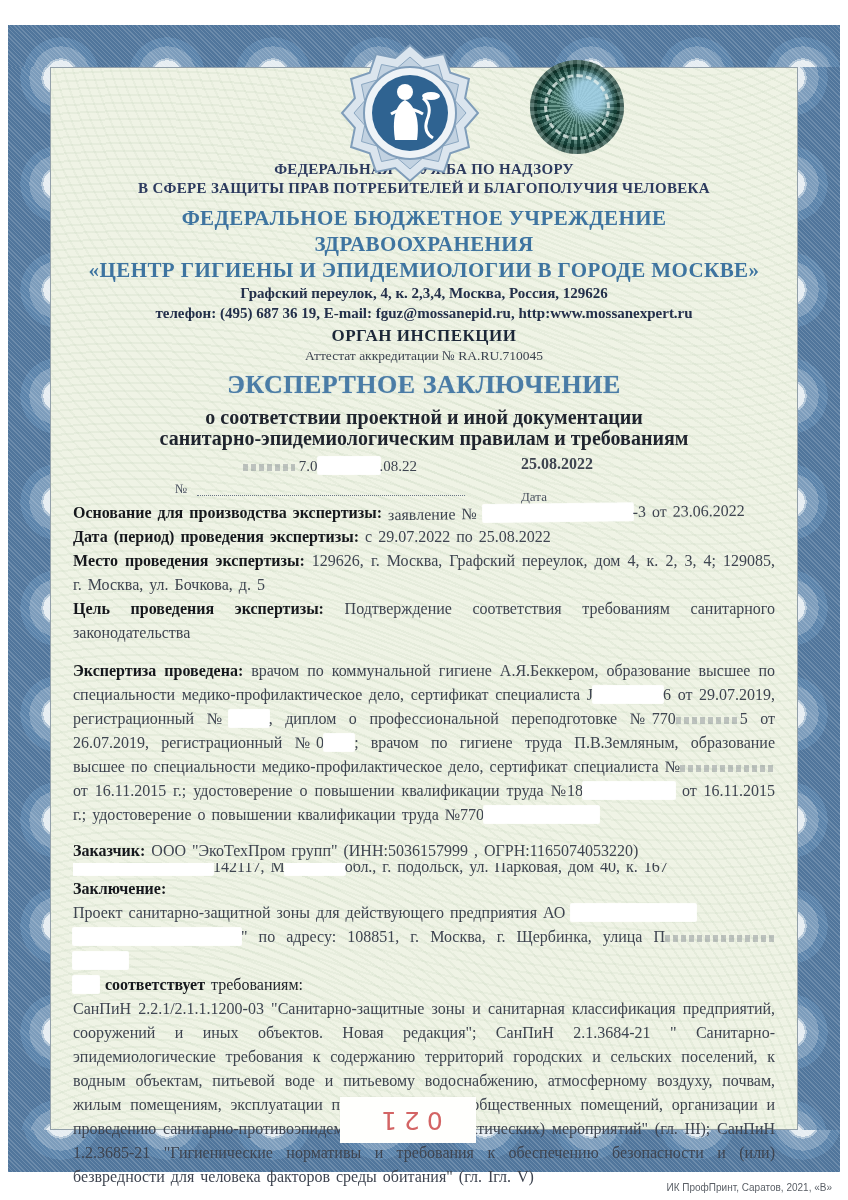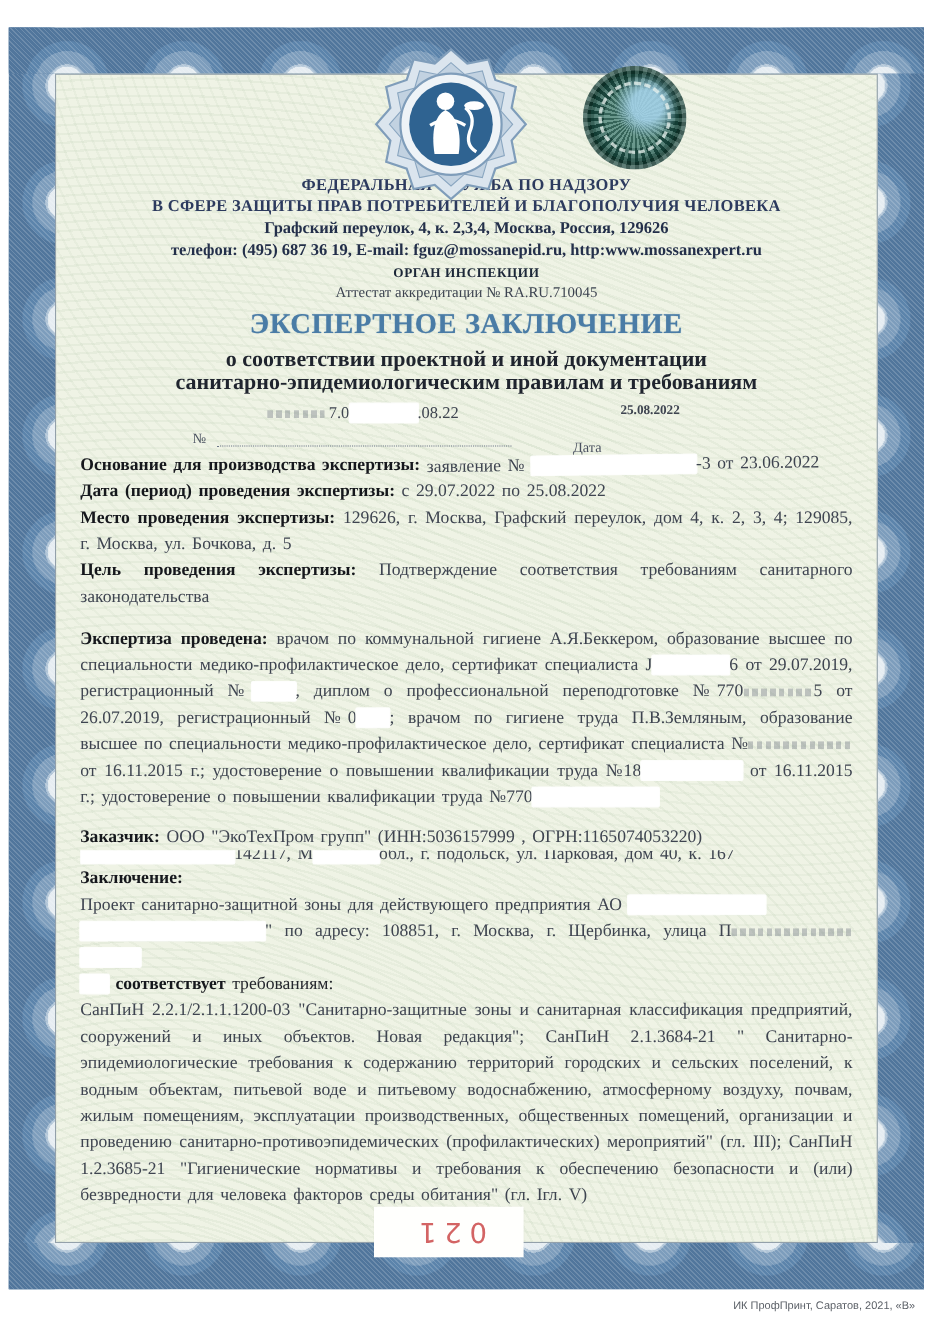--- a/index.html
+++ b/index.html
@@ -53,29 +53,29 @@
     box-shadow: inset 0 0 0 4px rgba(220,235,230,.25), inset 0 0 0 10px rgba(10,45,38,.35);
   }
   .hologram::after {
     content:""; position:absolute; inset:14px; border-radius:50%;
     border:3px dashed rgba(235,245,240,.75);
   }
   
   .agency { font-size:15px; line-height:19px; font-weight:bold; color:#2c3a5e; letter-spacing:.3px; }
   .org { margin-top:7px; font-size:21px; line-height:26px; font-weight:bold; color:#3e74a0; letter-spacing:.4px; }
   .addr { font-size:15px; line-height:20px; font-weight:bold; color:#232f4a; }
-  .organ { margin-top:3px; font-size:12px; font-weight:bold; color:#1c2738; letter-spacing:.5px; }
+  .organ { margin-top:3px; font-size:17px; font-weight:bold; color:#1c2738; letter-spacing:.5px; }
   .attest { margin-top:2px; font-size:13.5px; color:#3c4350; }
   .doc-title { margin-top:3px; font-size:26px; line-height:36px; font-weight:bold; color:#4a7ca6; letter-spacing:.5px;
     text-shadow:0 0 1px rgba(74,124,166,.55); }
   .subtitle { margin-top:4px; font-size:20px; line-height:21px; font-weight:bold; color:#1f242e; }
   
   .numrow { position:relative; height:24px; margin-top:6px; text-align:left; font-size:15px; }
   .numfrag { position:absolute; left:170px; top:2px; color:#4a5160; }
-  .numdate { position:absolute; left:448px; top:0; font-weight:bold; color:#23252c; font-size:12px;margin-left:43px; }
+  .numdate { position:absolute; left:448px; top:0; font-weight:bold; color:#23252c; font-size:16px; }
   .smudge { display:inline-block; height:7px; opacity:.38; vertical-align:middle;
     background:repeating-linear-gradient(90deg,#6d7480 0 5px, transparent 5px 8px); filter:blur(.5px); }
   .formrow { position:relative; height:22px; text-align:left; font-size:13px; color:#4a5160; }
   .no-label { position:absolute; left:102px; top:2px; }
   .dotline { position:absolute; left:124px; top:16px; width:268px; border-bottom:1.5px dotted #6b7687; }
   .date-label { position:absolute; left:448px; top:10px; }
   
   .body { text-align:left; font-size:16px; line-height:24px; color:#23252c; word-spacing:2px; }
   .para { text-align:justify; }
   .lbl { font-weight:bold; color:#15171c; }
@@ -114,20 +114,22 @@
         <circle cx="66" cy="50" r="8" fill="#ffffff"></circle>
         <path d="M66,58 C56,63 53,78 56,98 L78,98 C81,78 76,63 66,58 Z" fill="#ffffff"></path>
         <path d="M52,72 q16,-10 32,0" stroke="#ffffff" stroke-width="3" fill="none"></path>
         <path d="M84,56 q10,8 4,22 q-4,12 6,18" stroke="#ffffff" stroke-width="3" fill="none"></path>
         <ellipse cx="92" cy="54" rx="9" ry="4" fill="#ffffff"></ellipse>
       </svg>
       <div class="hologram"></div>
 
       <div class="agency">ФЕДЕРАЛЬНАЯ СЛУЖБА ПО НАДЗОРУ</div>
       <div class="agency">В СФЕРЕ ЗАЩИТЫ ПРАВ ПОТРЕБИТЕЛЕЙ И БЛАГОПОЛУЧИЯ ЧЕЛОВЕКА</div>
+      <div class="org">ФЕДЕРАЛЬНОЕ БЮДЖЕТНОЕ УЧРЕЖДЕНИЕ ЗДРАВООХРАНЕНИЯ</div>
+      <div class="org" style="margin-top:0;">«ЦЕНТР ГИГИЕНЫ И ЭПИДЕМИОЛОГИИ В ГОРОДЕ МОСКВЕ»</div>
       <div class="addr">Графский переулок, 4, к. 2,3,4, Москва, Россия, 129626</div>
       <div class="addr" style="margin-top:0;">телефон: (495) 687 36 19, E-mail: fguz@mossanepid.ru, http:www.mossanexpert.ru</div>
       <div class="organ">ОРГАН ИНСПЕКЦИИ</div>
       <div class="attest">Аттестат аккредитации № RA.RU.710045</div>
 
       <div class="doc-title">ЭКСПЕРТНОЕ ЗАКЛЮЧЕНИЕ</div>
       <div class="subtitle">о  соответствии проектной и иной документации</div>
       <div class="subtitle" style="margin-top:0;">санитарно-эпидемиологическим правилам и требованиям</div>
 
       <div class="numrow">

